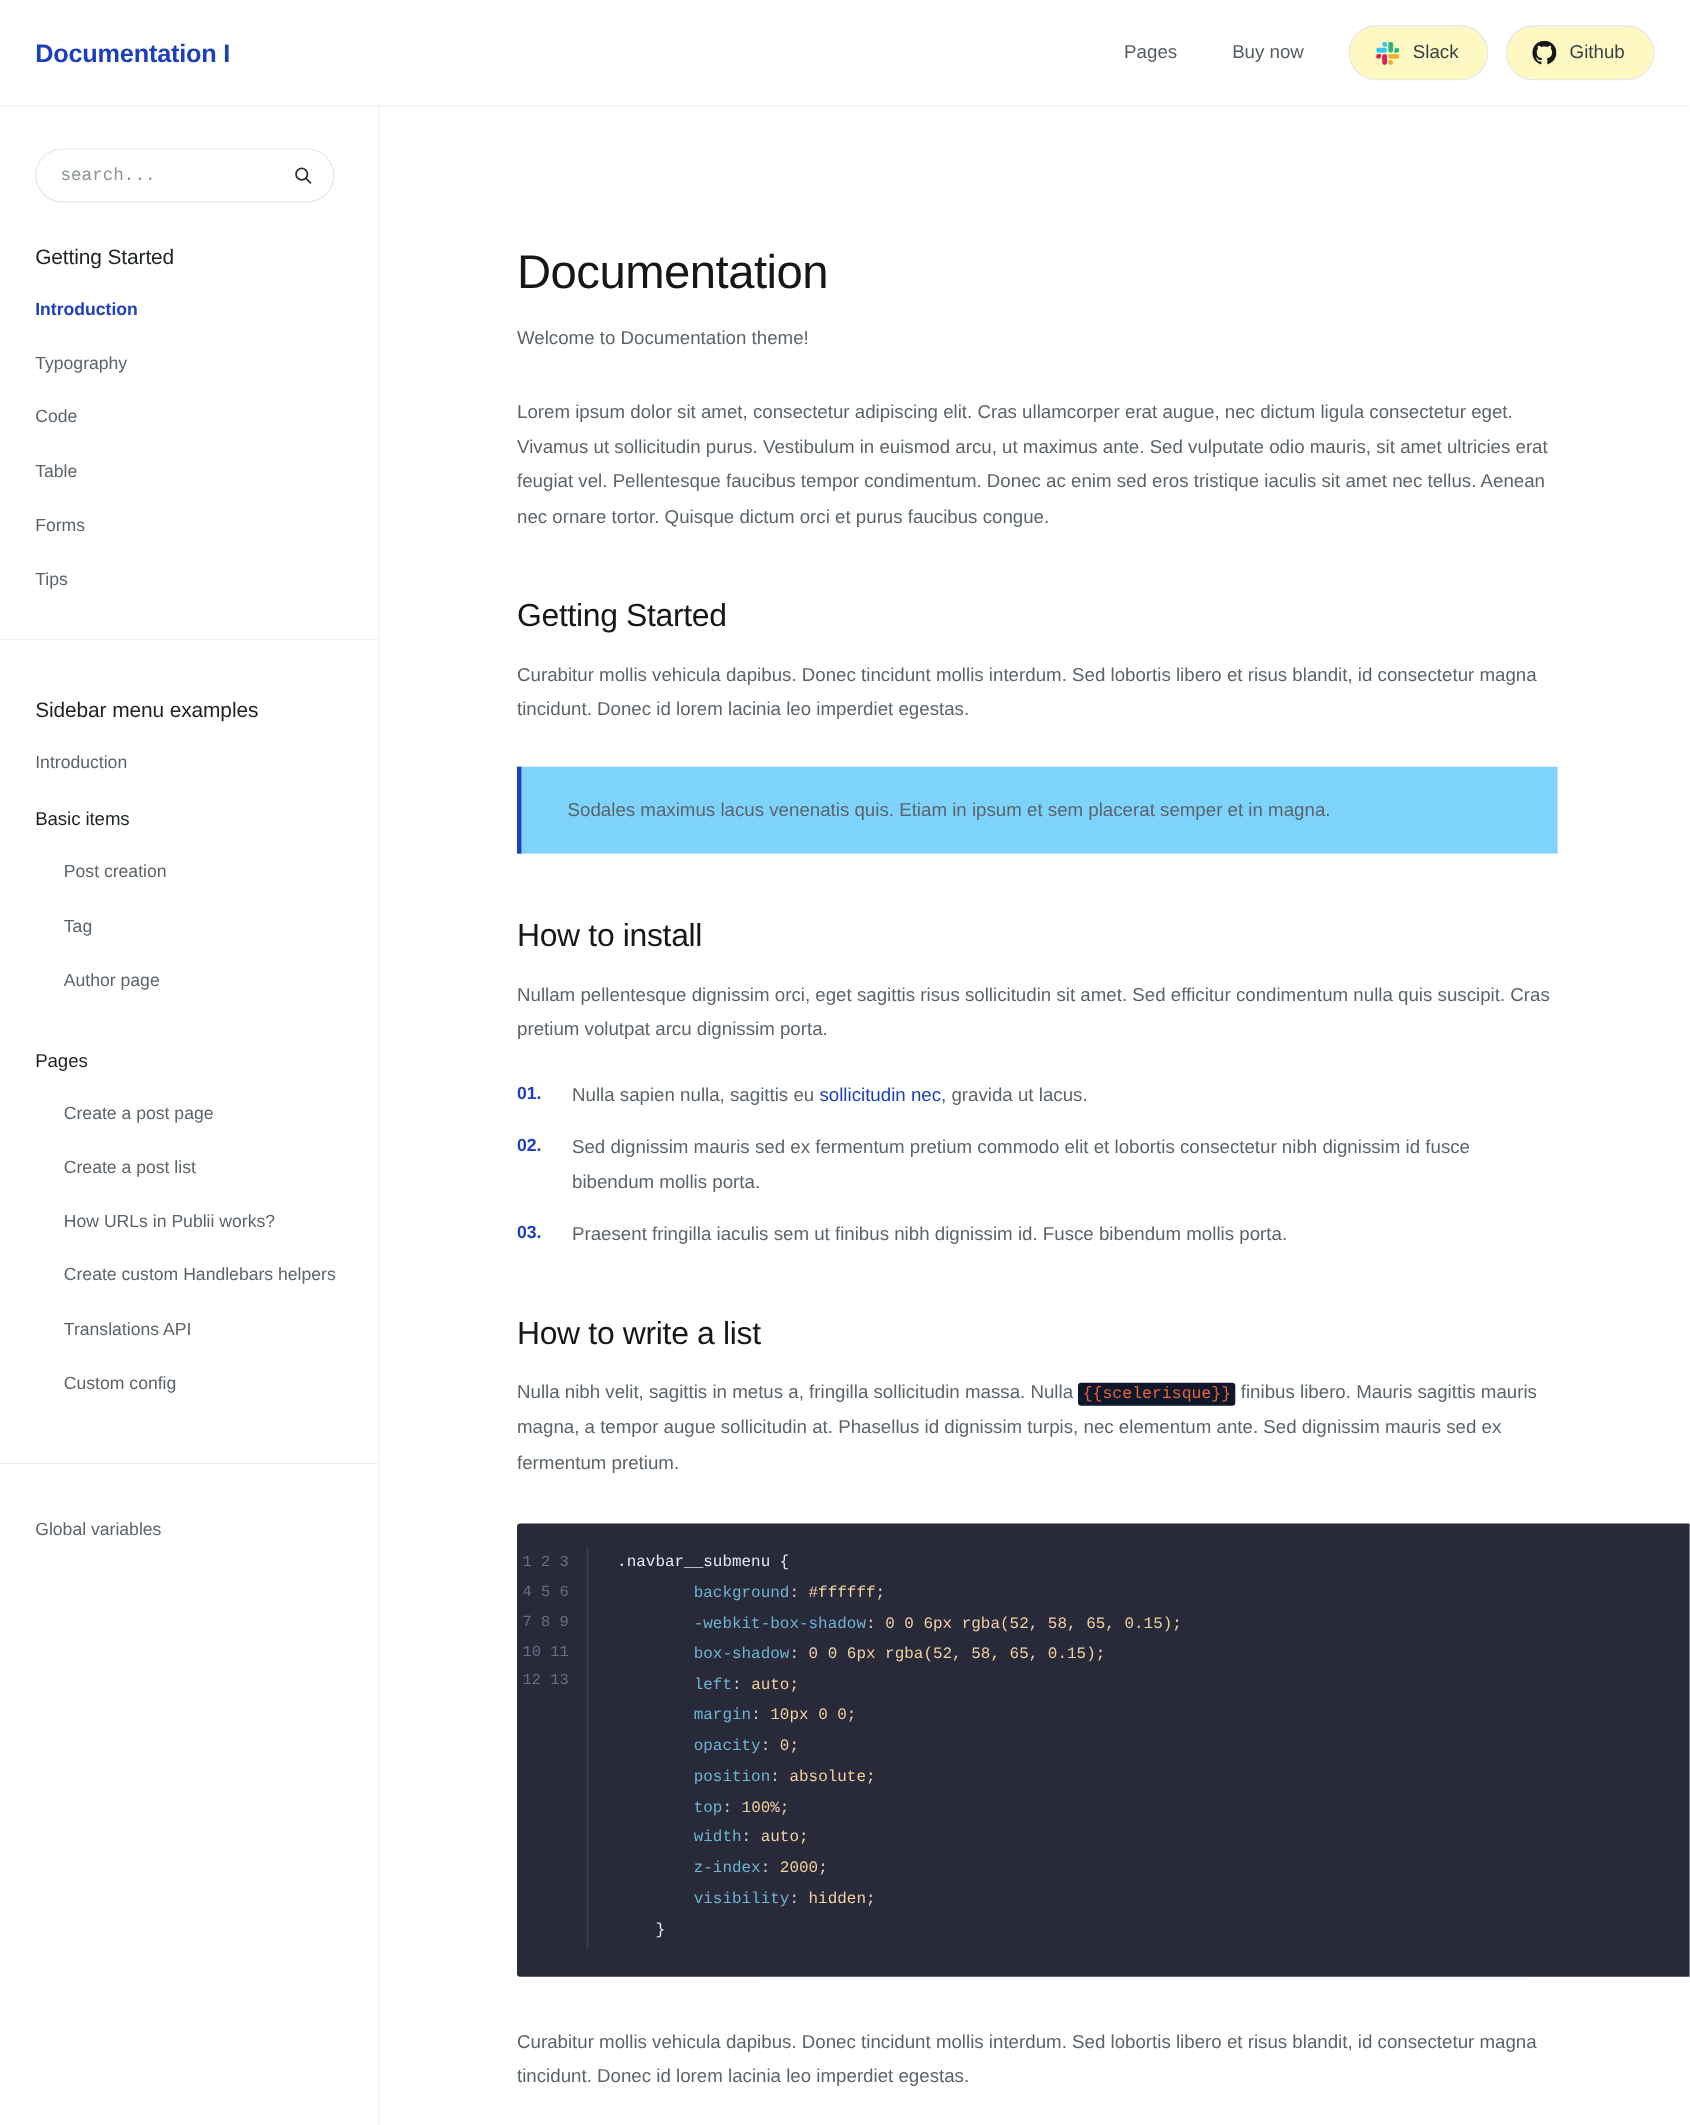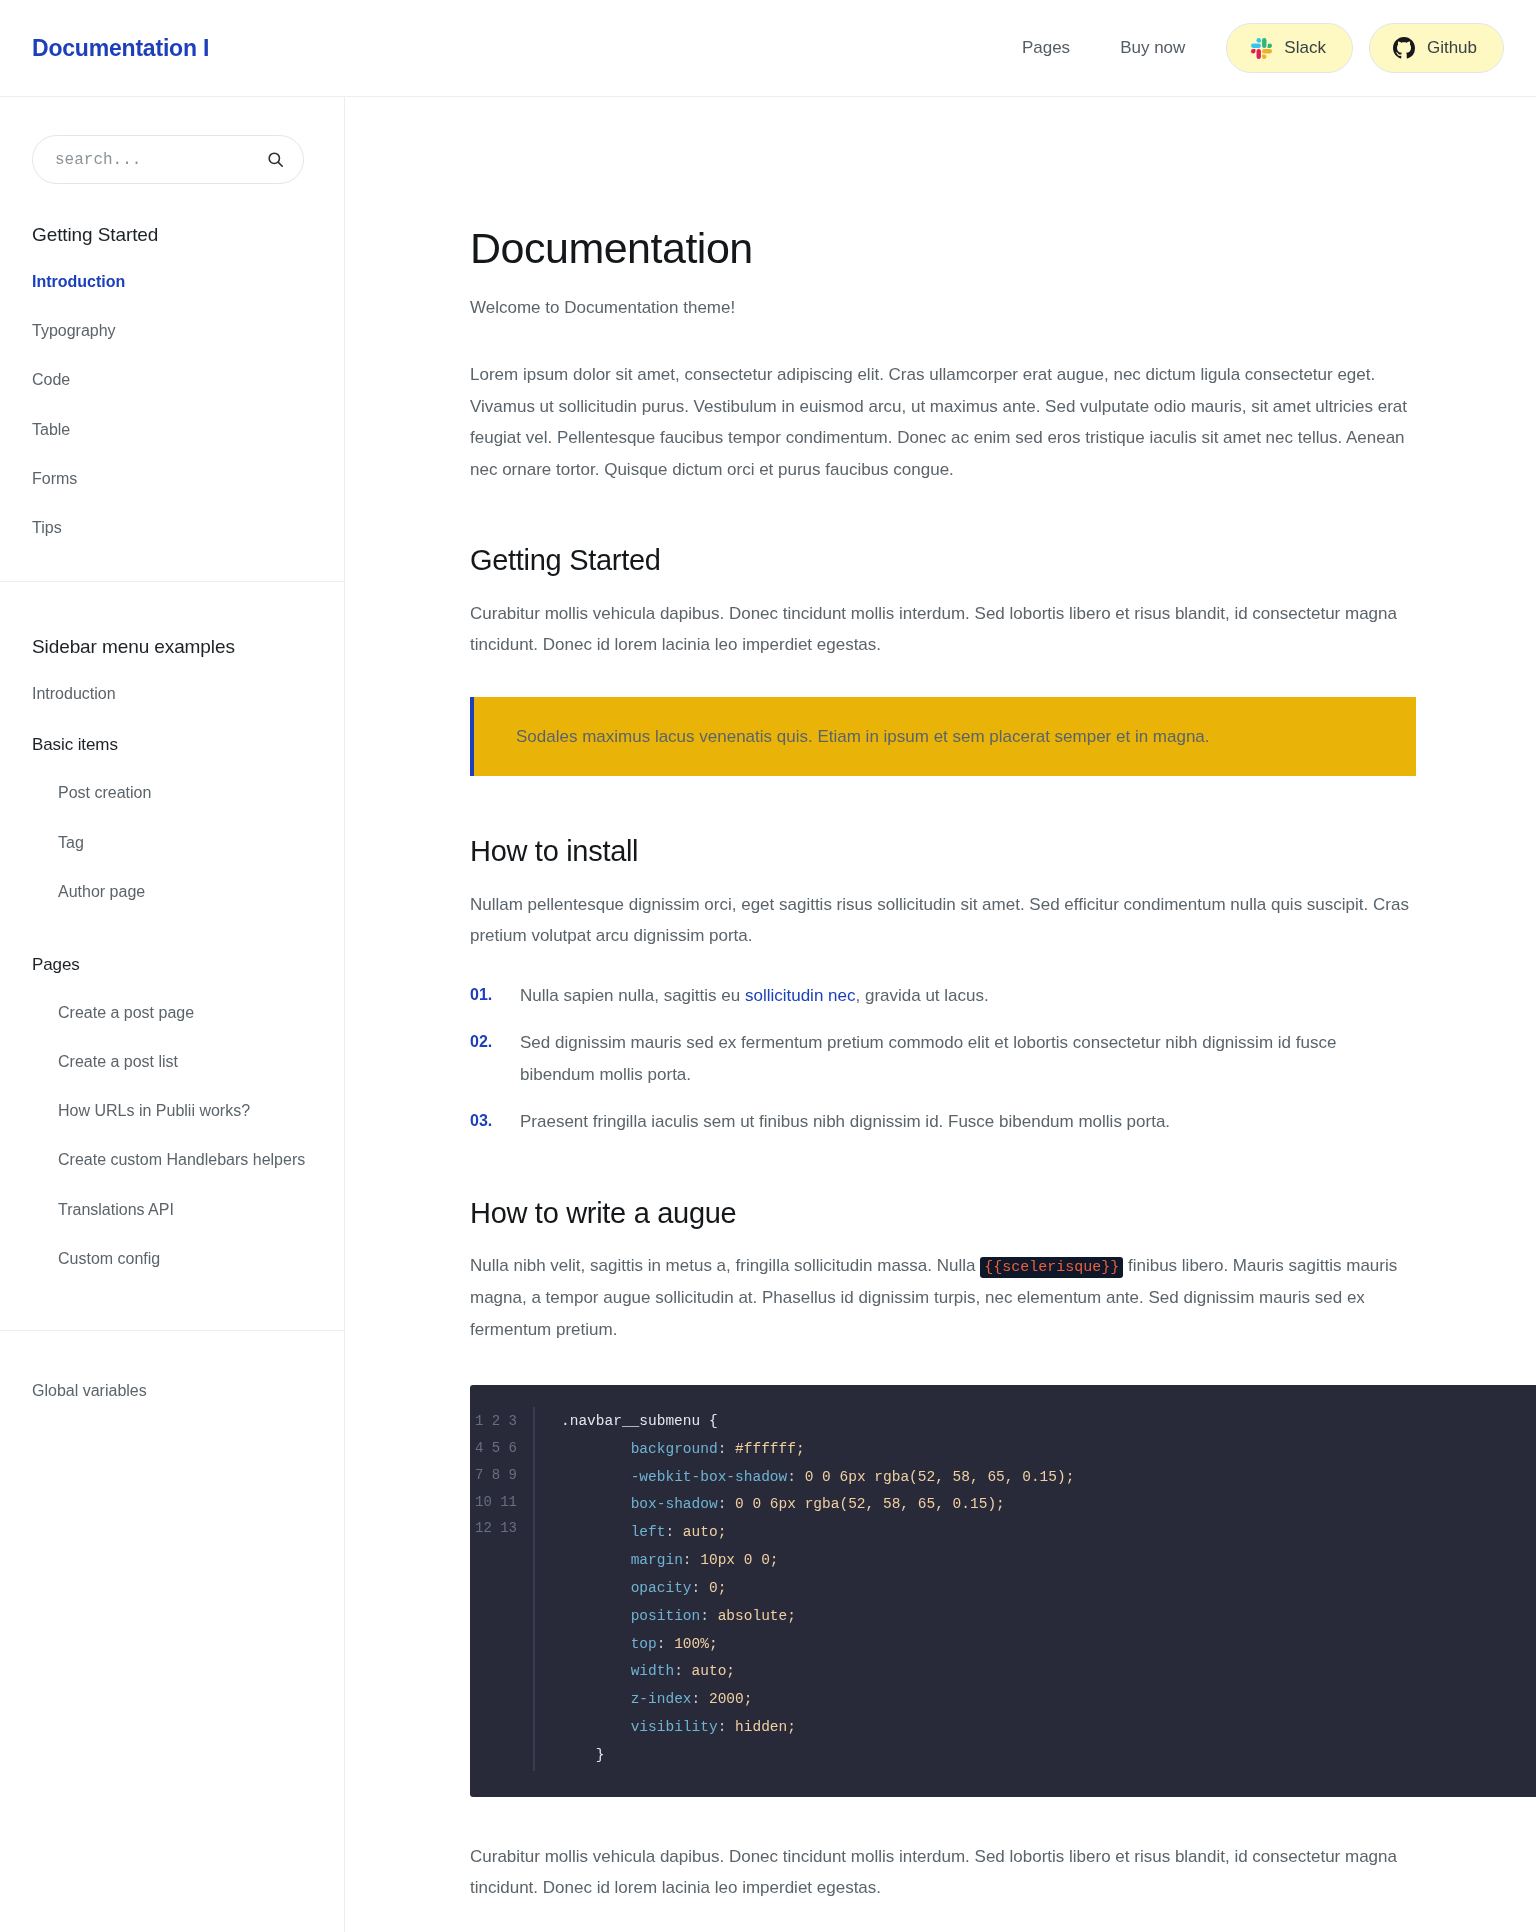--- a/index.html
+++ b/index.html
@@ -159,21 +159,21 @@
   }
   p.body {
     font-size: 17px;
     color: #5b646a;
     line-height: 1.85;
     margin: 0 0 26px 0;
   }
   blockquote.note {
     margin: 36px 0 40px 0;
     border-left: 4px solid #1c3fbb;
-    background: #eab308;
+    background: #7dd3fc;
     padding: 26px 30px 26px 42px;
     font-size: 17px;
     color: #5b646a;
     line-height: 1.6;
   }
   ol.steps {
     list-style: none;
     counter-reset: st;
     margin: 28px 14px 0 0;
     padding: 0;
@@ -348,21 +348,21 @@
         <span>Nulla sapien nulla, sagittis eu </span><a class="inline" href="#">sollicitudin nec</a><span>, gravida ut lacus.</span>
       </li>
       <li>
         <span>Sed dignissim mauris sed ex fermentum pretium commodo elit et lobortis consectetur nibh dignissim id fusce bibendum mollis porta.</span>
       </li>
       <li>
         <span>Praesent fringilla iaculis sem ut finibus nibh dignissim id. Fusce bibendum mollis porta.</span>
       </li>
     </ol>
 
-    <h2 class="doc-h2">How to write a augue</h2>
+    <h2 class="doc-h2">How to write a list</h2>
     <p class="body"><span>Nulla nibh velit, sagittis in metus a, fringilla sollicitudin massa. Nulla </span><code class="inline-code">{{scelerisque}}</code><span> finibus libero. Mauris sagittis mauris magna, a tempor augue sollicitudin at. Phasellus id dignissim turpis, nec elementum ante. Sed dignissim mauris sed ex fermentum pretium.</span></p>
 
     <div class="codeblock">
       <table>
         <tbody>
             <tr>
           <td class="gutter"><span id="gutter-slot">1
 2
 3
 4

